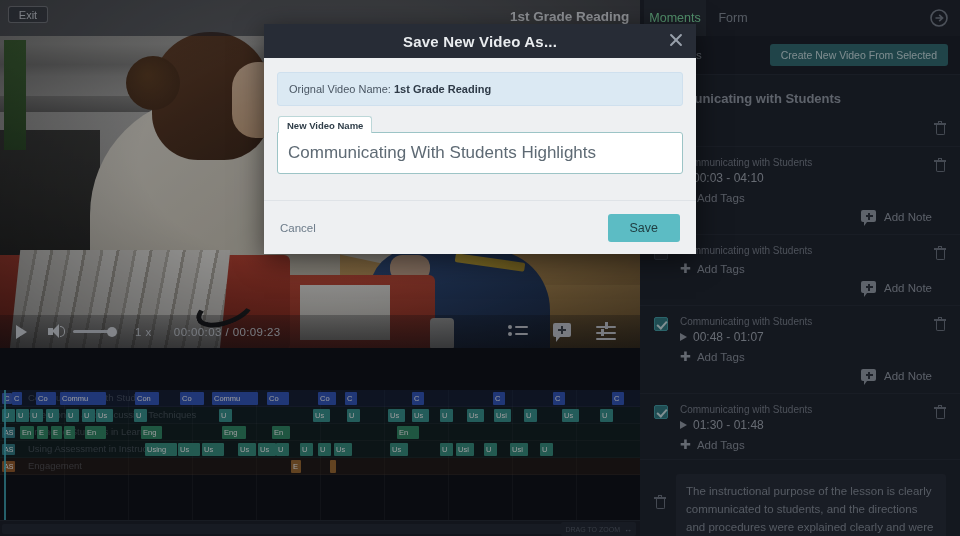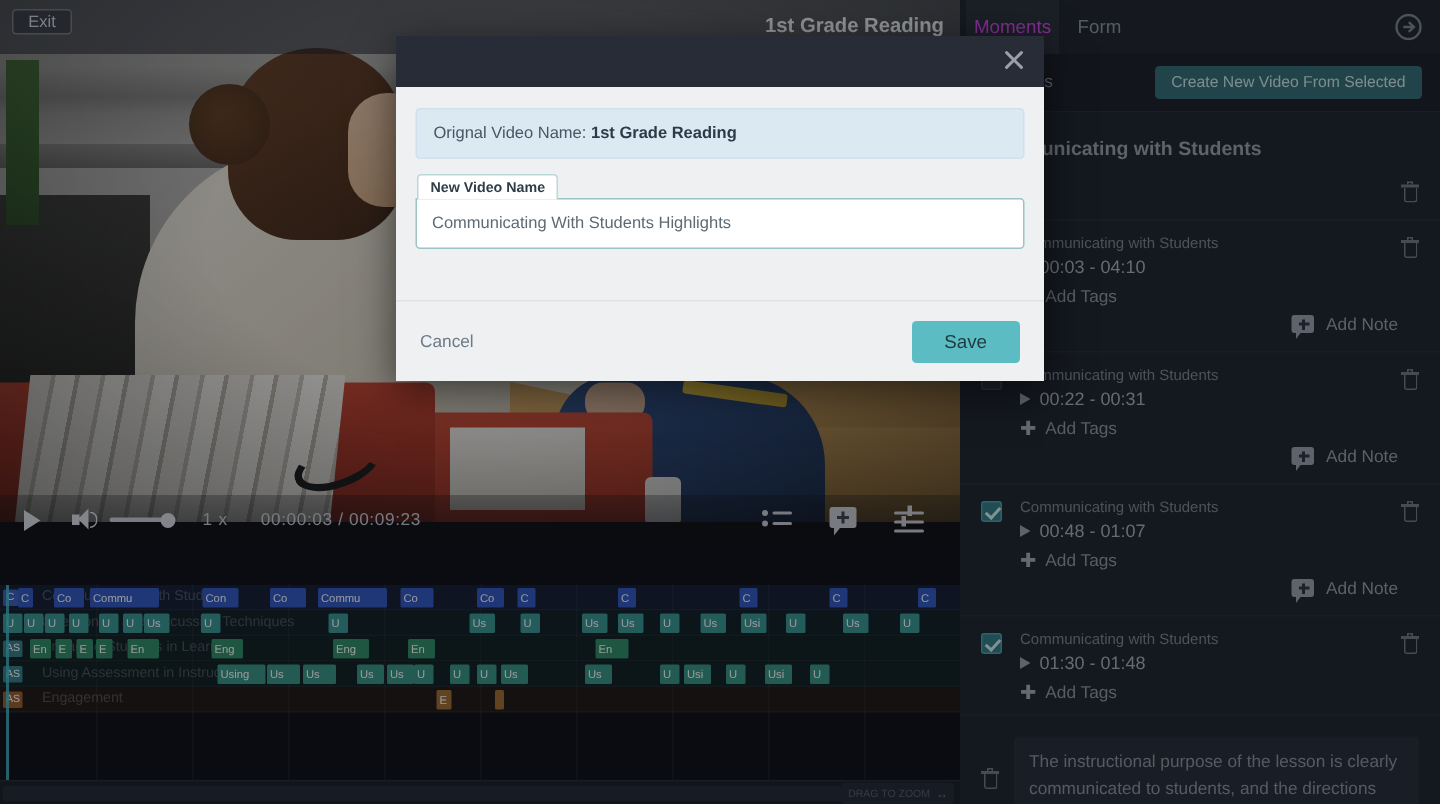--- a/index.html
+++ b/index.html
@@ -178,35 +178,34 @@
   .vid-title {
     position: absolute; left: 510px; top: 9px;
     font-size: 13.5px; font-weight: bold; color: #eef1f5;
     white-space: nowrap; z-index: 31;
   }
   .top-tab {
     position: absolute; top: 0; height: 36px;
     display: flex; align-items: center; justify-content: center;
     font-size: 12.5px; color: #8b929c; cursor: pointer; z-index: 31;
   }
-  .top-tab.active { background: #262b35; color: #d946ef; }
+  .top-tab.active { background: #262b35; color: #86efac; }
   #tab-moments { left: 644px; width: 62px; }
   #tab-form    { left: 708px; width: 50px; }
   .collapse-icon {
     position: absolute; right: 12px; top: 9px;
     width: 18px; height: 18px; z-index: 31; cursor: pointer;
   }
 
   
   .ctrl-bar {
     position: absolute; left: 0; top: 315px; width: 640px; height: 33px;
     display: flex; align-items: center;
     background: linear-gradient(180deg, rgba(10,10,12,.28), rgba(10,10,12,.55));
     z-index: 12;
-    margin-top: 15px;
   }
   .ctrl-play {
     width: 0; height: 0; margin-left: 16px;
     border-left: 11px solid #d8dbe0;
     border-top: 7px solid transparent; border-bottom: 7px solid transparent;
     cursor: pointer;
   }
   .ctrl-vol { margin-left: 21px; width: 16px; height: 15px; position: relative; cursor:pointer;}
   .vol-body {
     position:absolute; left:0; top:4px; width:5px; height:7px; background:#d8dbe0;
@@ -441,21 +440,21 @@
     border-radius: 3px 3px 0 0;
     padding: 3px 8px 2px 8px;
     font-size: 9.5px; font-weight: bold; color: #2f3d48;
     margin-left: 1px;
   }
   .field-input {
     display: block; width: 100%; margin-top: -1px;
     background: #fff; border: 1px solid #9cc4c6;
     border-radius: 0 3px 3px 3px;
     padding: 10px 10px;
-    font-size: 11px; color: #5e6a74;
+    font-size: 17px; color: #5e6a74;
     font-family: "Liberation Sans", sans-serif;
     outline: none;
   }
   .modal-footer {
     flex: none; height: 54px; position: relative;
     border-top: 1px solid #dfe3e7;
     display: flex; align-items: center; justify-content: space-between;
     padding: 0 16px;
   }
   .btn-cancel {
@@ -702,24 +701,20 @@
         </div>
         <div class="clip">
           <div class="clip-check"></div>
           <div class="clip-trash">
             <div class="trash-handle"></div>
             <div class="trash-lid"></div>
             <div class="trash-can"></div>
           </div>
           <div class="clip-body">
             <div class="clip-title">Communicating with Students</div>
-            <div class="clip-time">
-              <span class="clip-play"></span>
-              <span>00:22 - 00:31</span>
-            </div>
             <div class="clip-tags">
               <span class="plus-glyph">✚</span>
               <span>Add Tags</span>
             </div>
           </div>
           <div class="add-note">
             <span class="note-icon">
               <span class="note-box"></span>
               <span class="note-plus-v"></span>
               <span class="note-plus-h"></span>
@@ -794,20 +789,21 @@
   <div class="collapse-icon">
     <svg viewBox="0 0 18 18" width="18" height="18">
       <circle cx="9" cy="9" r="8" fill="none" stroke="#7b828d" stroke-width="1.6"></circle>
       <path d="M5.5 9h7M9.2 5.8L12.6 9l-3.4 3.2" fill="none" stroke="#7b828d" stroke-width="1.6"></path>
     </svg>
   </div>
 
   <div class="overlay"></div>
   <div class="modal">
     <div class="modal-header">
+      <div class="modal-title">Save New Video As...</div>
       <div class="modal-close"></div>
     </div>
     <div class="modal-body">
       <div class="orig-banner">
         <span>Orignal Video Name:</span>
         <b>1st Grade Reading</b>
       </div>
       <div class="field-wrap">
         <div class="field-label">New Video Name</div>
         <input class="field-input" type="text" value="Communicating With Students Highlights" style="">

